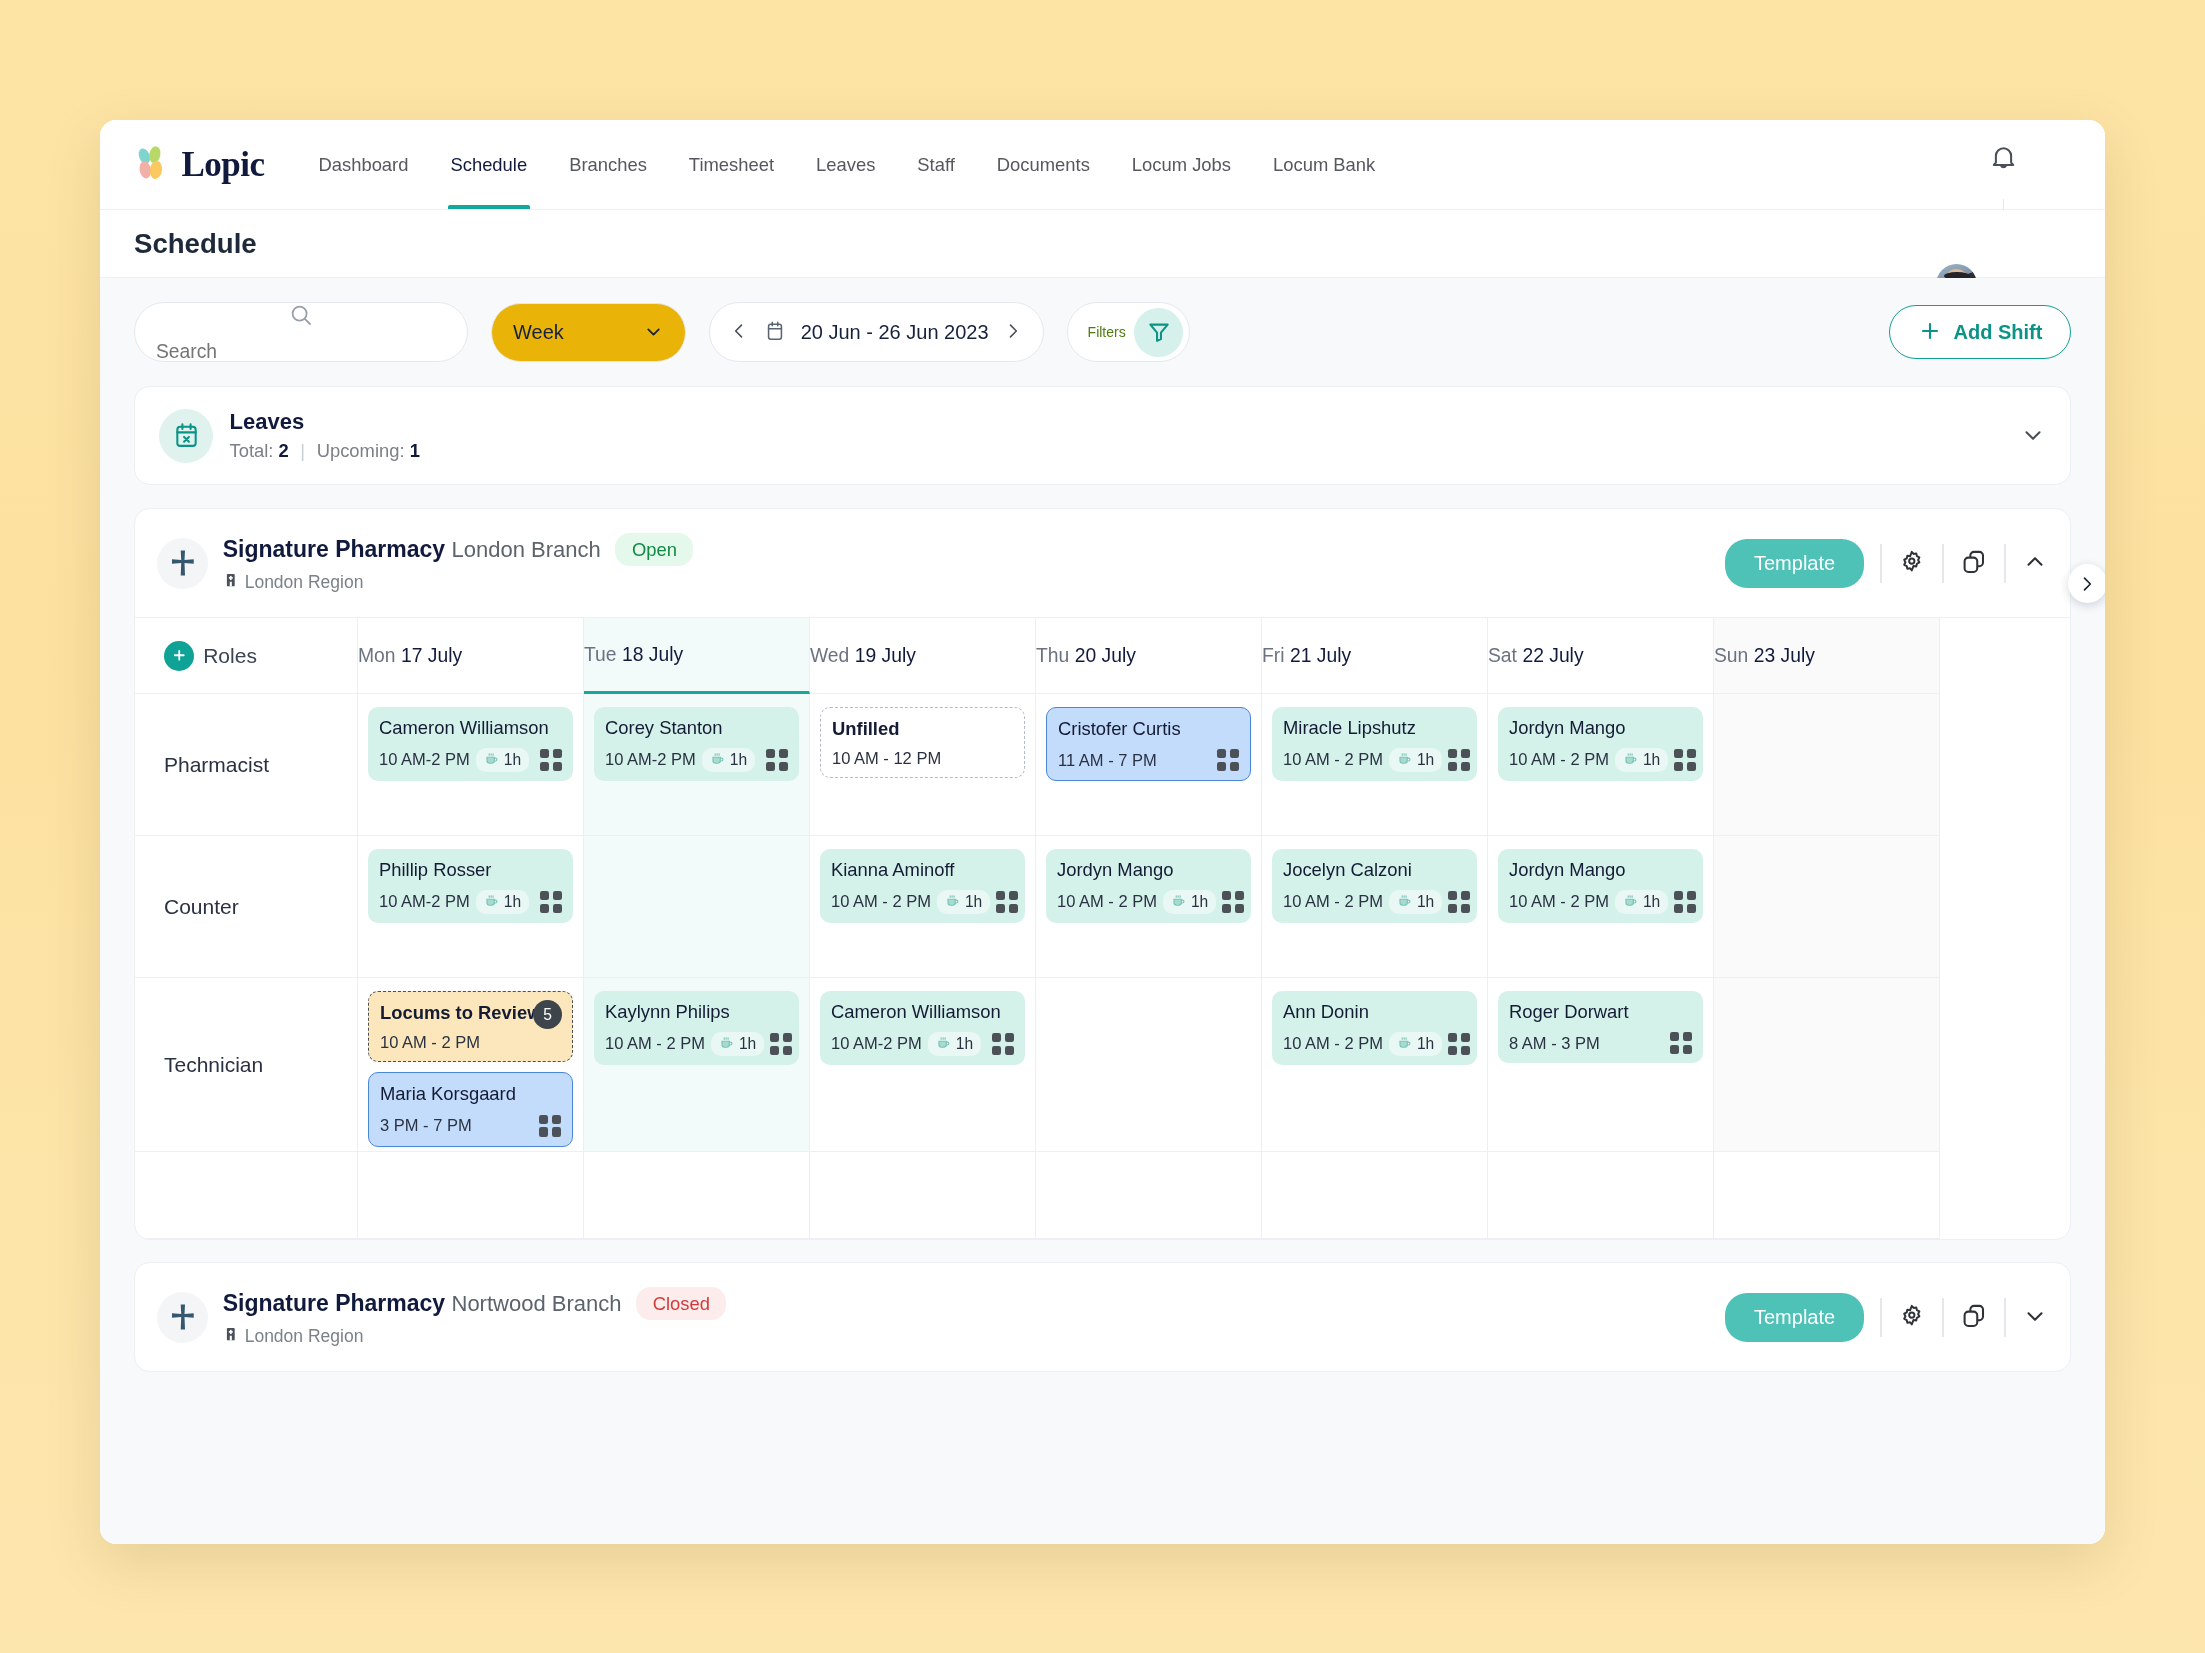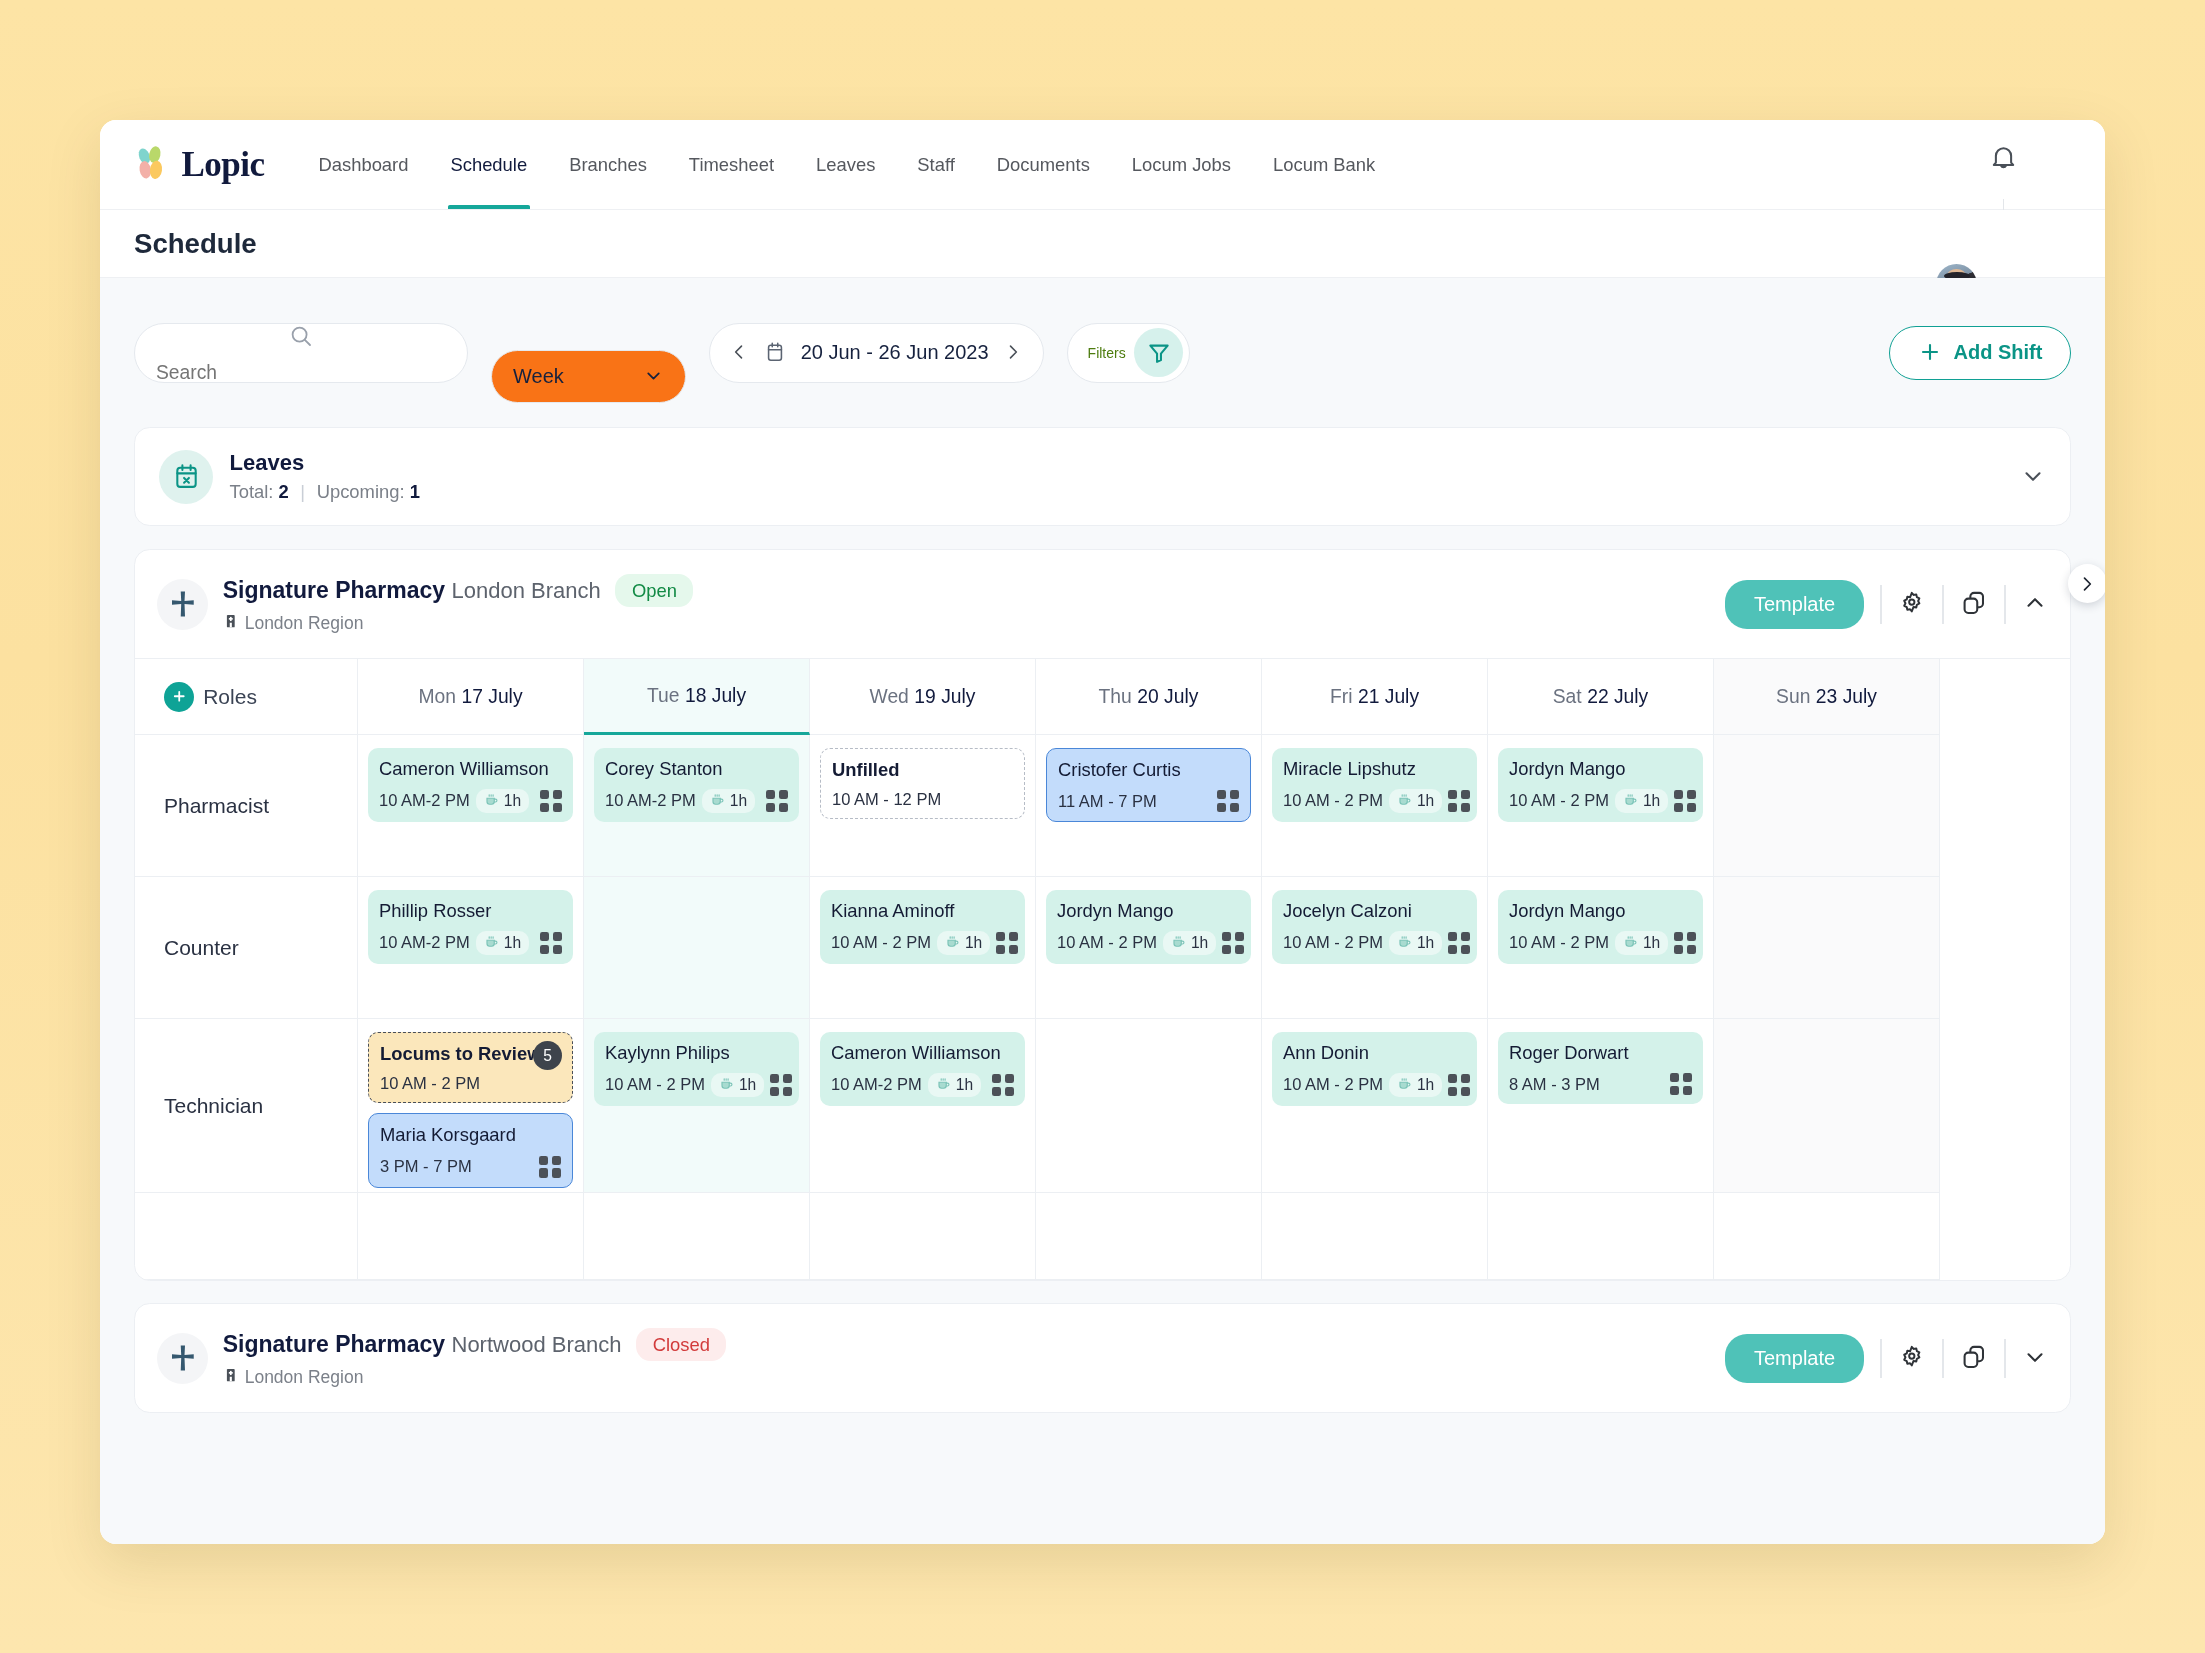--- a/index.html
+++ b/index.html
@@ -76,22 +76,22 @@
 
   
   .toolbar { display:flex; align-items:center; gap:23px; margin-bottom: 24px; }
   .search-box {
     width: 334px; height:60px; background:#fff; border:1.4px solid #e5e9ee;
     border-radius:30px; display:flex; align-items:center; gap:12px; padding:0 21px;flex-direction:column;
   }
   .search-box input { border:none; outline:none; font-size:19.3px; color:#6b7280;
                       font-family:"Liberation Sans",sans-serif; background:transparent; width:100%; }
   .select-box {
-    width: 195px; height:53px; background:#f97316; border:1.4px solid #e5e9ee; border-radius:30px;
-    display:flex; align-items:center; justify-content:space-between; padding:0 21px; cursor:pointer;margin-top:48px;
+    width: 195px; height:59px; background:#eab308; border:1.4px solid #e5e9ee; border-radius:30px;
+    display:flex; align-items:center; justify-content:space-between; padding:0 21px; cursor:pointer;
   }
   .select-box .lbl { font-size:20px; color:#16213e; }
   .date-box {
     height:60px; background:#fff; border:1.4px solid #e5e9ee; border-radius:30px;
     display:flex; align-items:center; gap:14.7px; padding:0 19.3px; cursor:pointer;
   }
   .date-text { font-size:20px; color:#16213e; white-space:nowrap; }
   .filters-box {
     height:60px; background:#fff; border:1.4px solid #e5e9ee; border-radius:30px;
     display:flex; align-items:center; gap:8.3px; padding:0 5.5px 0 20px; cursor:pointer;
@@ -134,21 +134,21 @@
   .branch-region { display:flex; align-items:center; gap:6.4px; font-size:17.5px; color:#7b8089; margin-top:5.5px;}
   .branch-actions { margin-left:auto; display:flex; align-items:center; gap:0; }
   .tpl-btn { background:#4fc2b8; color:#fff; font-size:20px; font-weight:500;
              border-radius:22px; padding:13px 28.5px; cursor:pointer; }
   .vdiv { width:1.4px; height:39px; background:#e4e7eb; margin:0 16.5px; }
 
   
   .sched { border-top:1.4px solid #eceff3; }
   .srow { display:flex; }
   .scell { border-right:1.4px solid #eceff3; border-bottom:1.4px solid #eceff3; }
-  .hcell { height:76px; display:flex; align-items:center; justify-content:center;
+  .hcell { height:76px; display:flex; align-items:center; justify-content:flex-start;
            font-size:19.3px; color:#6b7280; white-space:nowrap; }
   .hcell b { color:#111a3d; font-weight:500; margin-left:5.5px;}
   .col-role { width:223px; flex:0 0 223px; }
   .col-day  { width:226px; flex:0 0 226px; }
   .col-day.today { background:#f2fbfa; }
   .col-day.weekend { background:#fafafb; }
   .roles-head { display:flex; align-items:center; gap:9.2px; padding-left:29px; justify-content:flex-start !important;}
   .roles-plus { width:30px; height:30px; border-radius:50%; background:#0ea396;
                 display:flex; align-items:center; justify-content:center; flex:0 0 30px;}
   .roles-lbl { font-size:21px; color:#3a4354; font-weight:500; }

